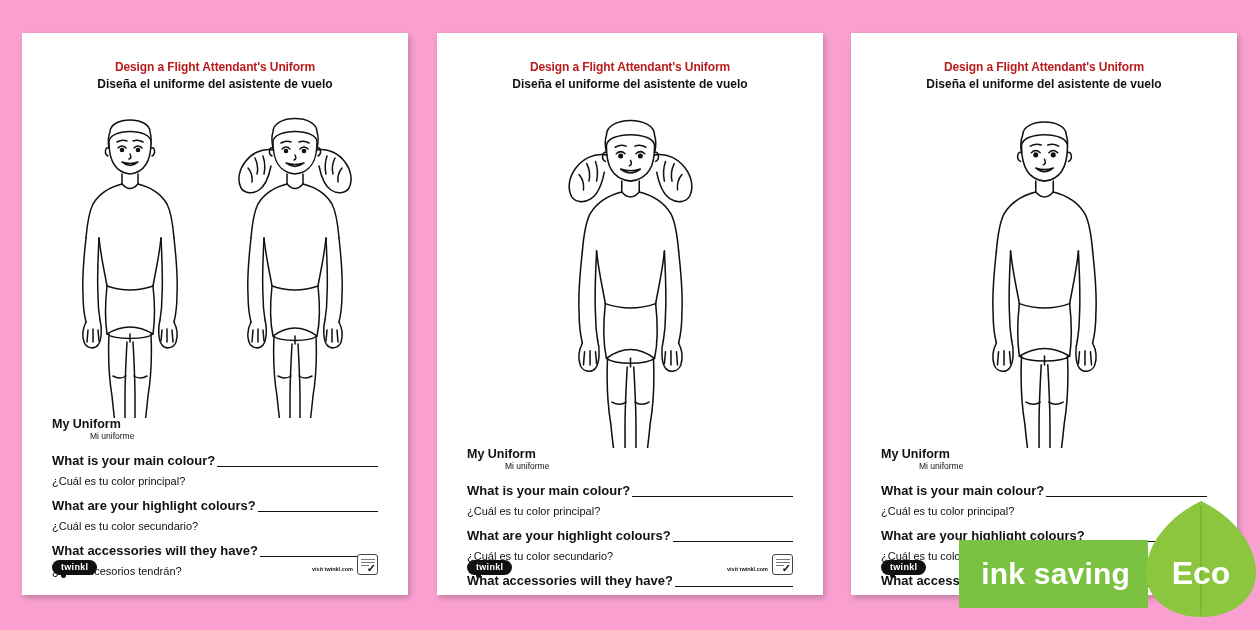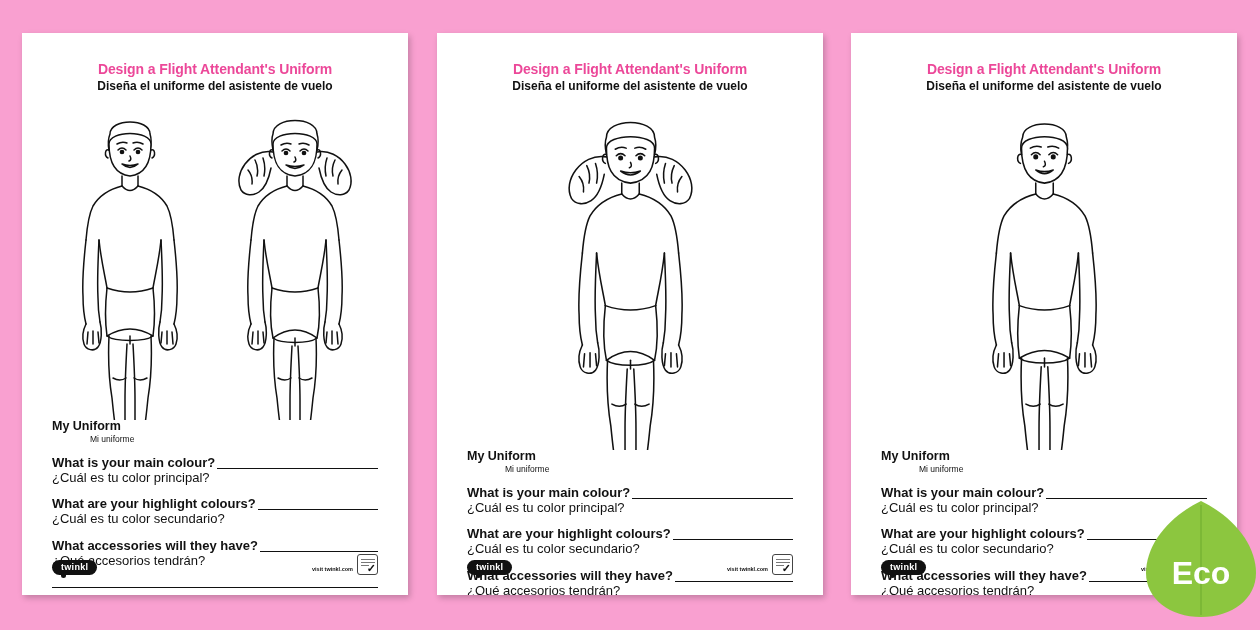--- a/index.html
+++ b/index.html
@@ -33,23 +33,23 @@
     position: absolute;
     inset: 10px 12px 10px 12px;
     display: flex;
     flex-direction: column;
   }
   .title-block {
     text-align: center;
     padding-top: 18px;
   }
   .title-en {
-    font-size: 14px;
-    font-weight: bold;
-    color: #ec4899;
+    font-size: 12px;
+    font-weight: bold;
+    color: #b91c1c;
     letter-spacing: -0.1px;
     line-height: 1.15;
   }
   .title-es {
     font-size: 12px;
     font-weight: bold;
     color: #111;
     margin-top: 3px;
     line-height: 1.15;
   }
@@ -92,23 +92,23 @@
     align-items: flex-end;
     gap: 2px;
   }
   .q-line {
     flex: 1 1 auto;
     border-bottom: 1.1px solid #111;
     height: 11px;
     margin-bottom: 1px;
   }
   .q-es {
-    font-size: 13px;
+    font-size: 11px;
     color: #111;
-    margin-top: 1px;
+    margin-top: 7px;
     line-height: 1.1;
   }
   .q-line-full {
     border-bottom: 1.1px solid #111;
     height: 13px;
     margin-top: 6px;
   }
   .footer {
     position: absolute;
     left: 18px;
@@ -591,20 +591,21 @@
               <div class="bar b2"></div>
               <div class="bar b3"></div>
             <div class="check">✓</div>
           </div>
         </div>
       </div>
     </div>
   </div>
 
   <div class="eco-overlay">
+    <div class="eco-bar">ink saving</div>
     <div class="eco-leaf">
       <svg width="118" height="120" viewBox="0 0 118 120" aria-hidden="true">
         <path d="M59 2 C92 18 114 46 114 74 C114 100 90 118 59 118 C28 118 4 100 4 74 C4 46 26 18 59 2 Z" fill="#8cc63f"></path>
         <path d="M59 6 L59 116" stroke="#7cb836" stroke-width="2" fill="none"></path>
       </svg>
       <div class="eco-leaf-text">Eco</div>
     </div>
   </div>
 
 </div>

